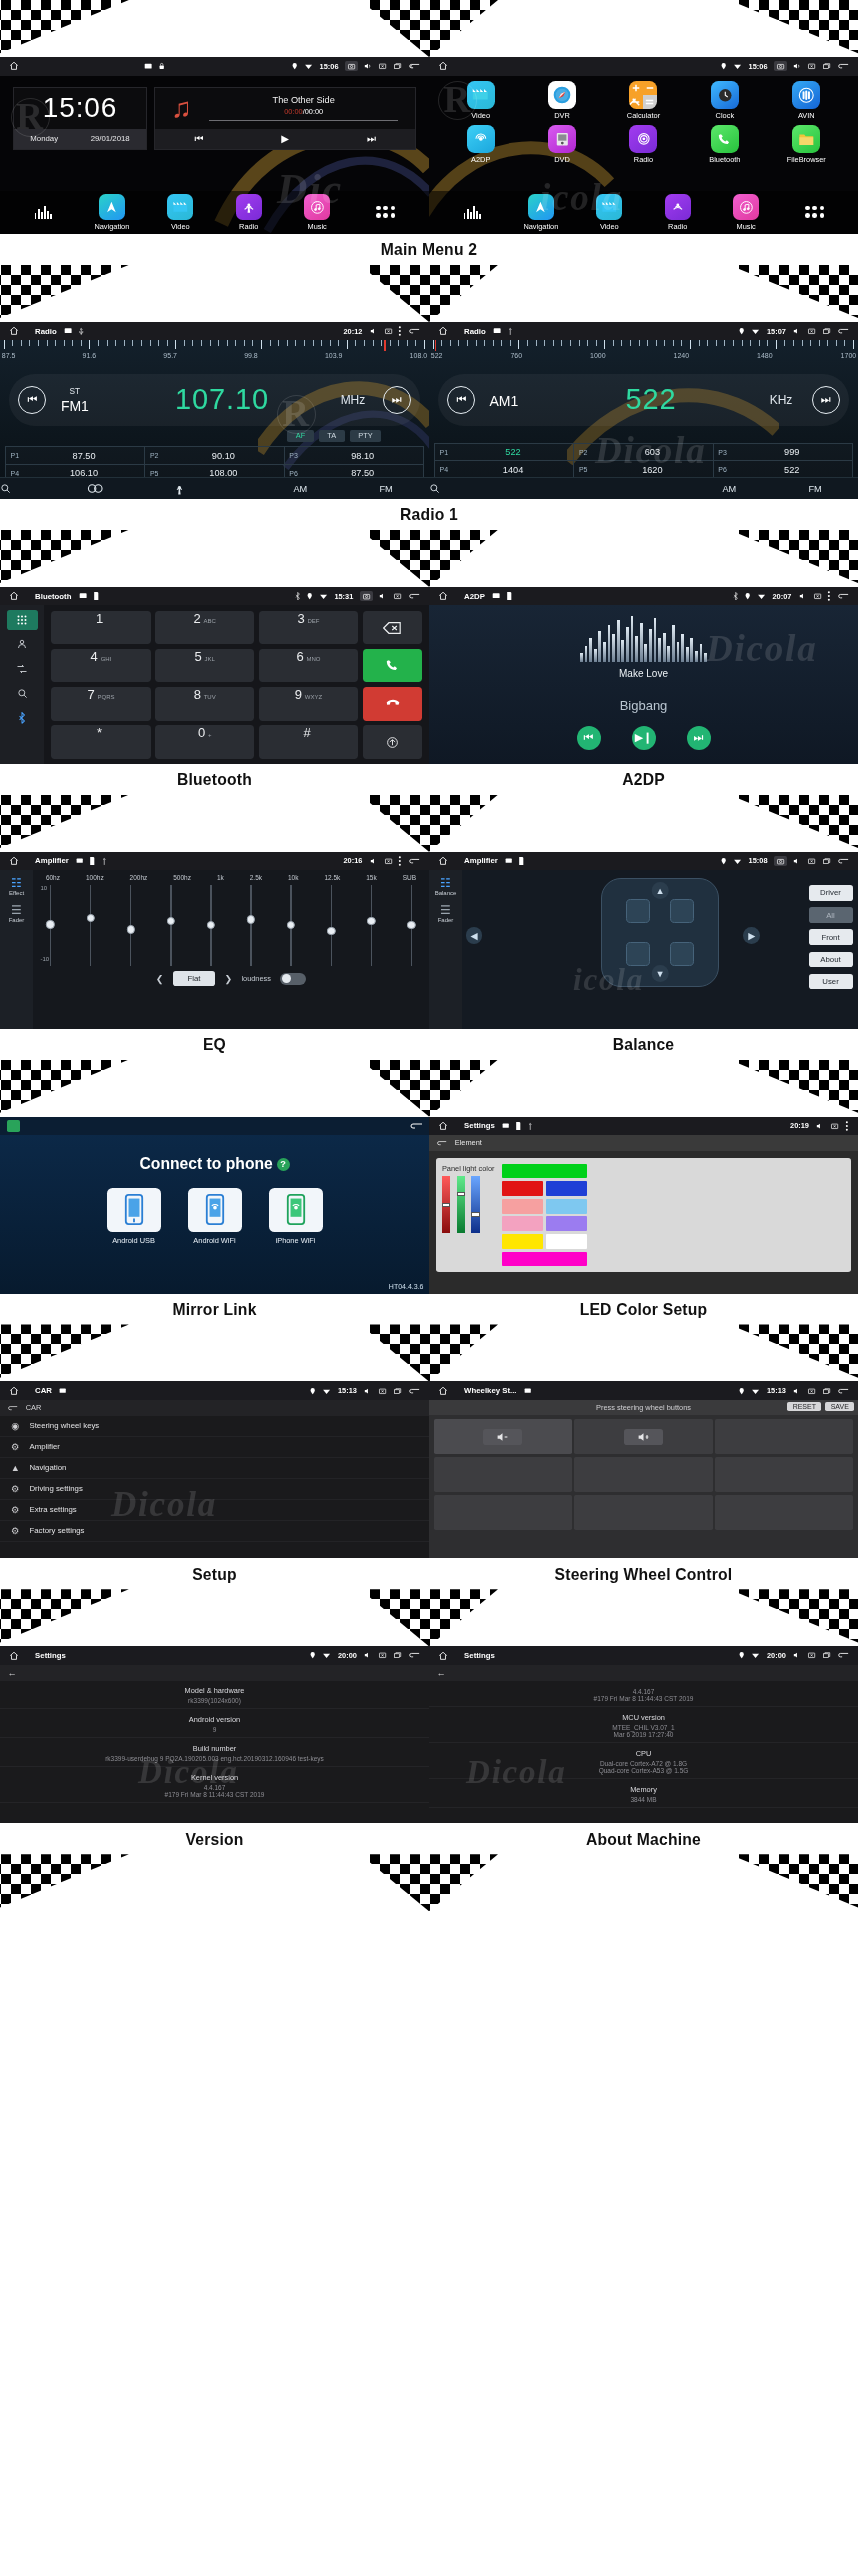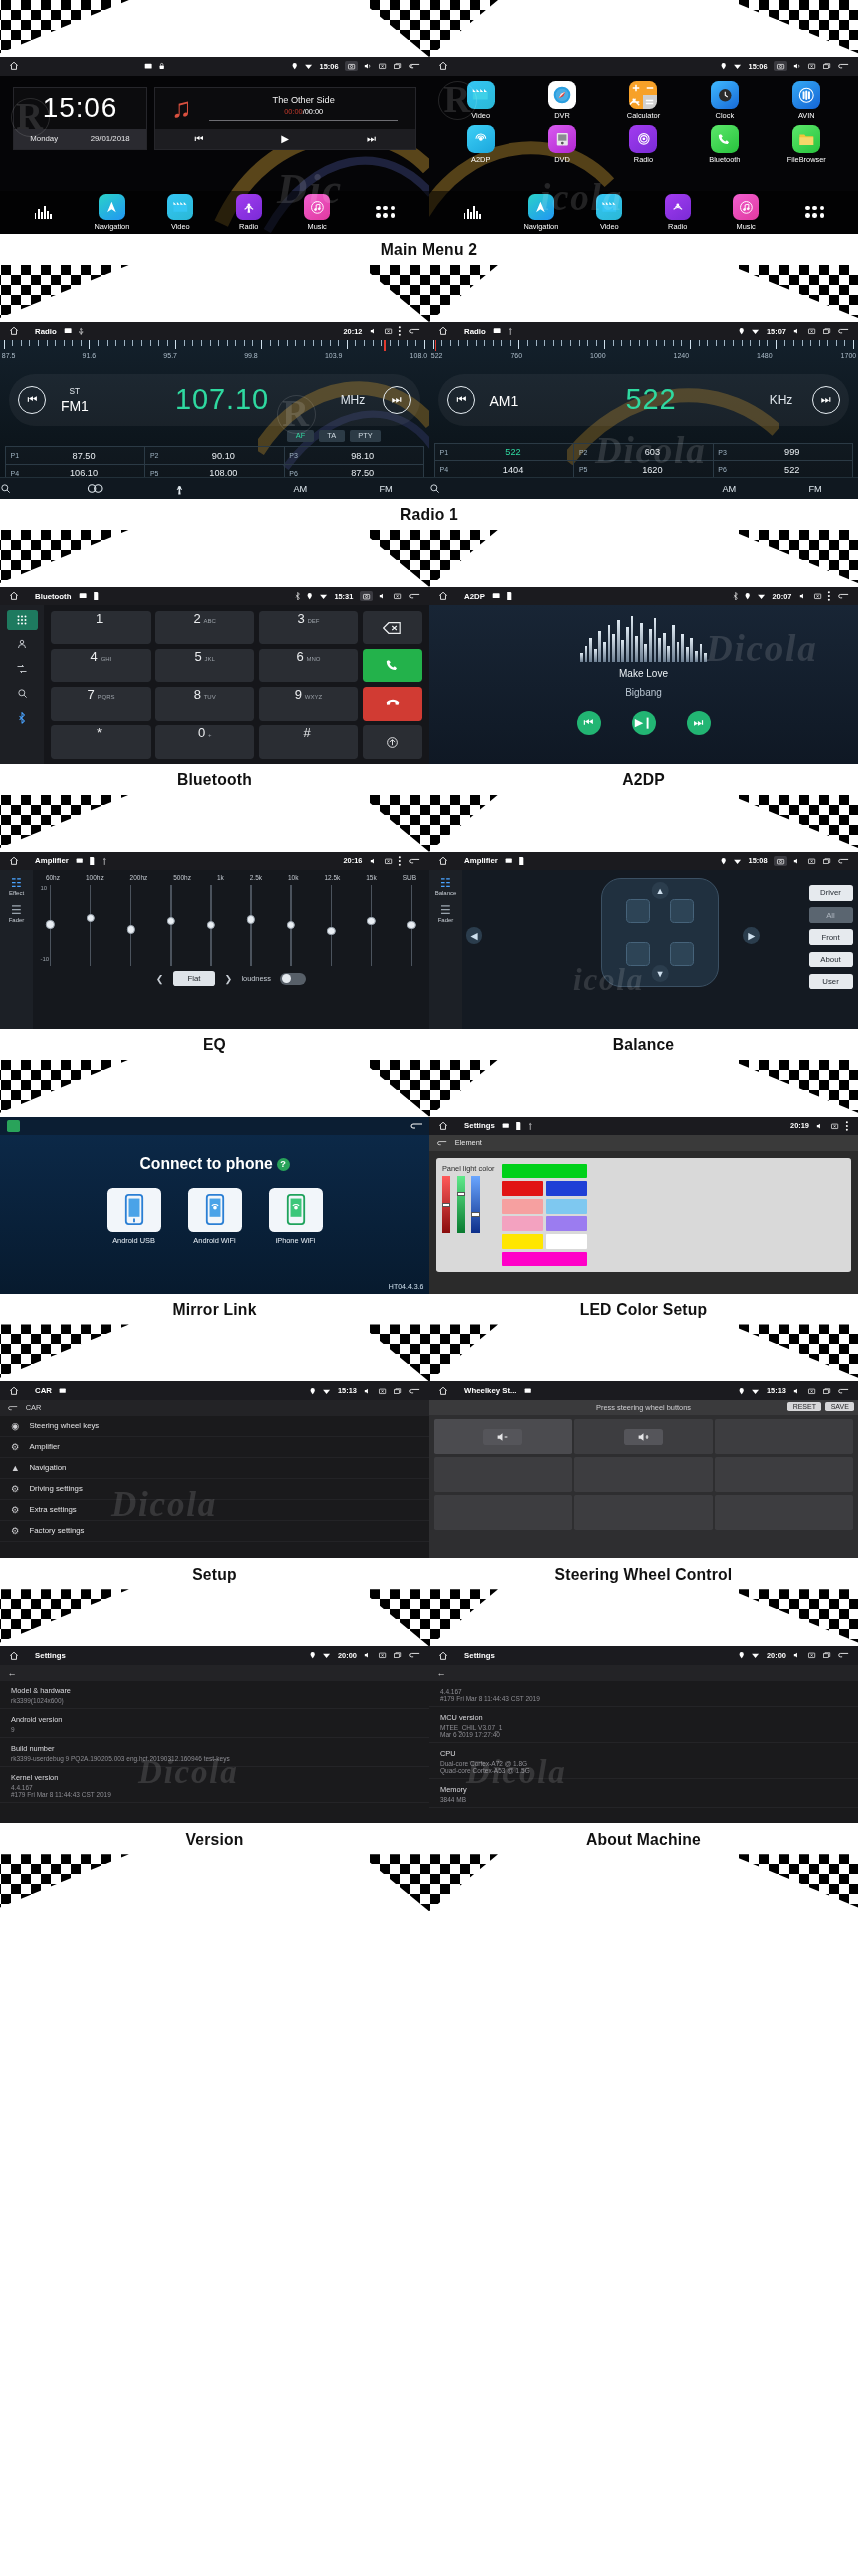--- a/index.html
+++ b/index.html
@@ -222,21 +222,21 @@
   .callbtn.grey { background: #2a2d33; }
 
   
   .a2dp { position: relative; height: 159px;
     background: linear-gradient(180deg,#182535 0%, #0f1824 100%); }
   .visual { height: 57px; display: flex; align-items: flex-end;
     justify-content: center; gap: 1.8px; padding-top: 11px; }
   .visual i { width: 2.8px; background: linear-gradient(180deg,#dfe9f2,#6d7f92); display: block; }
   .a2dp .track { text-align: center; margin-top: 5.5px; }
   .a2dp .track .t { font-size: 10px; color: #eef3f7; }
-  .a2dp .track .a { font-size: 10px; color: #b9c5d0; margin-top: 8px; }
+  .a2dp .track .a { font-size: 13px; color: #b9c5d0; margin-top: 19px; }
   .a2dp .ctrl { display: flex; justify-content: center; gap: 31px; margin-top: 13px; }
   .a2dp .ctrl .b { width: 24px; height: 24px; border-radius: 50%; background: #22b573;
     display: flex; align-items: center; justify-content: center; font-size: 11px; color: #fff; }
 
   
   .eq { position: relative; height: 159px; background: #15181d; display: flex; }
   .eq-side { width: 33px; background: #1c2026; display: flex; flex-direction: column;
     align-items: center; padding-top: 5.5px; gap: 7.4px; }
   .eq-side .it { text-align: center; font-size: 6px; color: #c8ced5; }
   .eq-side .it .g { font-size: 12px; color: #4aa3ff; display: block; }
@@ -319,21 +319,21 @@
     gap: 2.8px; padding: 4.6px; }
   .swc .cell { background: #3d3d40; border-radius: 1.8px; display: flex; align-items: center; justify-content: center;}
   .swc .cell.lit { background: #4b4b4f; }
   .swc .pill { background: #55555a; border-radius: 2.8px; width: 39px; height: 16.6px;
     display: flex; align-items: center; justify-content: center; font-size: 9.2px; color: #e6e6e8; }
 
   
   .ver { position: relative; height: 159px; background: #1a1a1c; }
   .ver .back { height: 15.7px; background: #232326; display: flex; align-items: center; padding: 0 7.4px;
     font-size: 9.2px; color: #d6d6d8; }
-  .ver .item { padding: 5.5px 11px 4.6px 11px; border-bottom: 0.9px solid #242427; }
+  .ver .item { padding: 5.5px 11px 4.6px 11px; border-bottom: 0.9px solid #242427; text-align: center; }
   .ver .item .k { font-size: 7.4px; color: #dcdce0; }
   .ver .item .v { font-size: 6.5px; color: #8e8e94; margin-top: 1.8px; word-break: break-all; }
 </style>
 </head>
 <body>
 
 <div class="checker-band">
   <div class="checker left"></div>
     <div class="checker mid"></div>
     <div class="checker right"></div>

